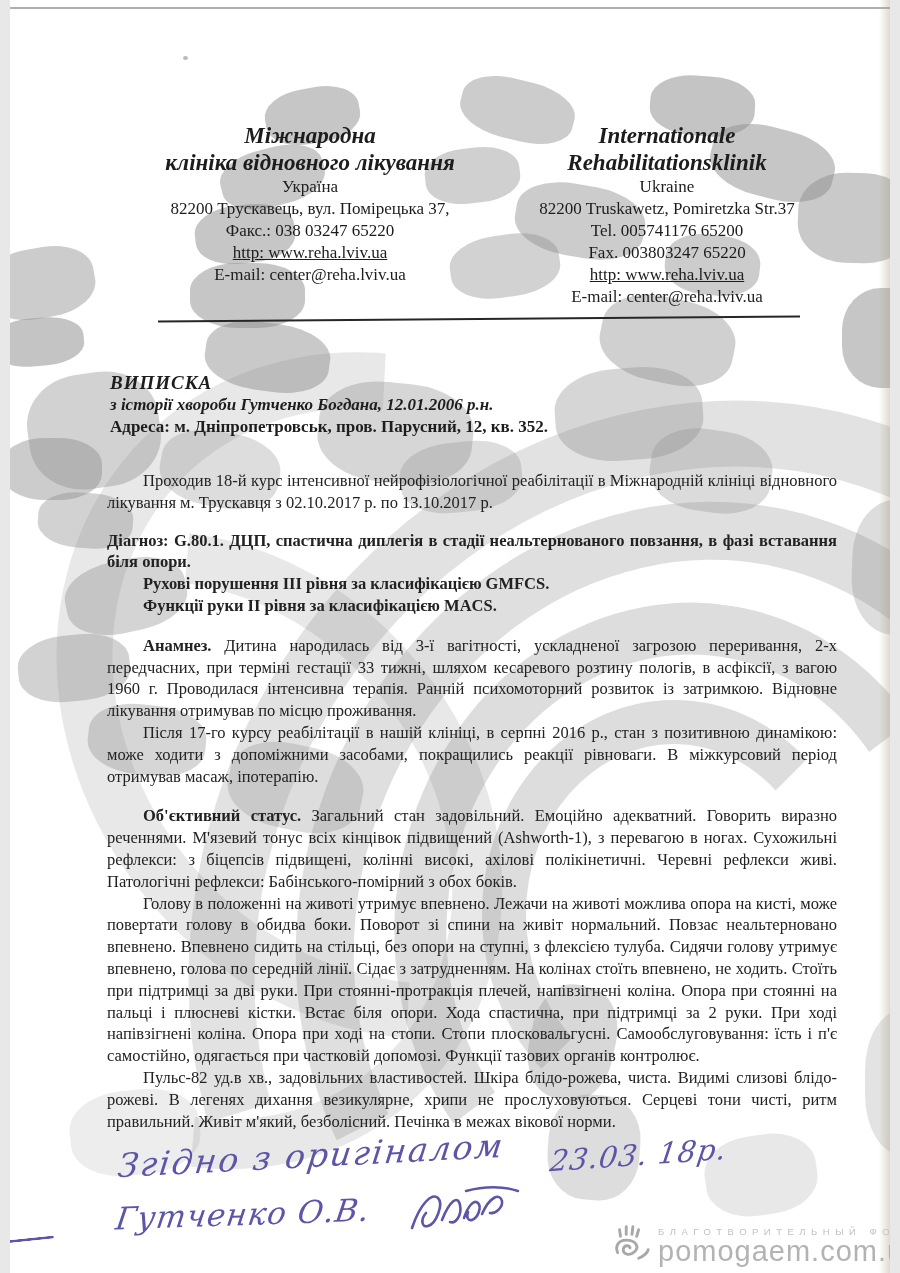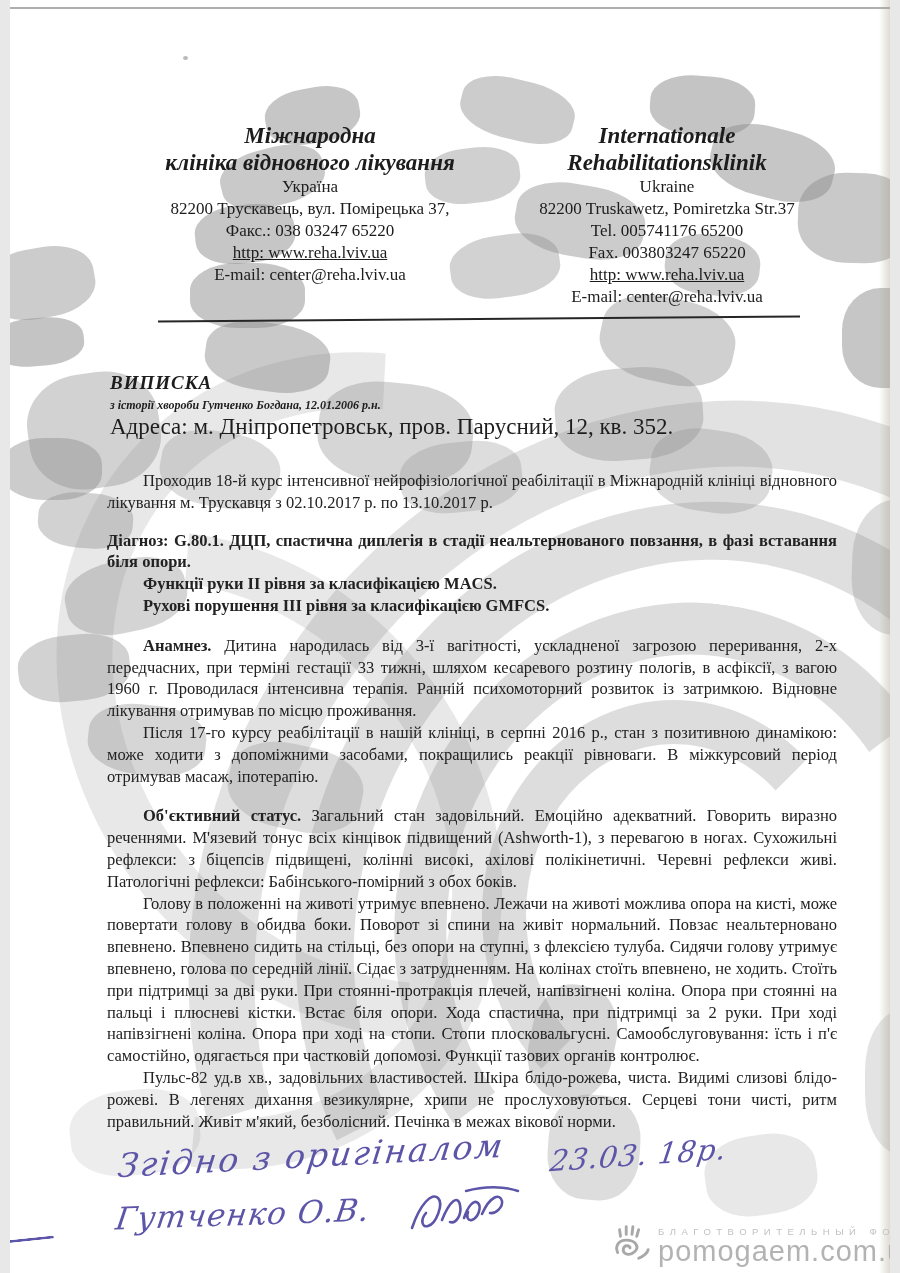--- a/index.html
+++ b/index.html
@@ -23,22 +23,22 @@
   .content{position:absolute;inset:0;z-index:1;}
   .hdr{position:absolute;text-align:center;line-height:22px;font-size:17px;color:#1c1c1c;}
   .hdr-left{left:100px;top:122px;width:400px;}
   .hdr-right{left:492px;top:122px;width:330px;}
   .hdr .big{font-size:23px;font-weight:bold;font-style:italic;line-height:27px;}
   .hdr .web{text-decoration:underline;}
   .rule{position:absolute;top:318px;left:148px;width:642px;height:0;
     border-top:2.5px solid #262626;transform:rotate(-0.45deg);}
   .title-block{position:absolute;left:100px;top:372px;width:700px;text-align:left;line-height:22px;}
   .title-block .t1{font-size:19px;font-weight:bold;font-style:italic;letter-spacing:1px;}
-  .title-block .t2{font-size:12px;font-weight:bold;font-style:italic;}
-  .title-block .t3{font-size:23px;font-weight:normal;}
+  .title-block .t2{font-size:17px;font-weight:bold;font-style:italic;}
+  .title-block .t3{font-size:17px;font-weight:bold;}
   .bodytext{position:absolute;left:97px;top:470px;width:730px;
     font-size:16.5px;line-height:21.8px;text-align:justify;color:#222;}
   .bodytext p{margin:0;text-indent:36px;}
   .bodytext .gap{margin-top:18px;font-family:Liberation Serif, serif;}
   .bodytext .lead{font-weight:bold;}
   .diag{font-weight:bold;margin-top:16px;}
   .diag p{text-indent:0;}
   .diag p.sub{text-indent:36px;text-align:left;}
   
   .hand{position:absolute;color:#5c55a8;font-family:"DejaVu Serif",serif;
@@ -136,22 +136,22 @@
     <div class="title-block">
       <div class="t1">ВИПИСКА</div>
       <div class="t2">з історії хвороби Гутченко Богдана, 12.01.2006 р.н.</div>
       <div class="t3">Адреса: м. Дніпропетровськ, пров. Парусний, 12, кв. 352.</div>
     </div>
 
     <div class="bodytext">
       <p>Проходив 18-й курс інтенсивної нейрофізіологічної реабілітації в Міжнародній клініці відновного лікування м. Трускавця з 02.10.2017 р. по 13.10.2017 р.</p>
       <div class="diag">
         <p>Діагноз: G.80.1. ДЦП, спастична диплегія в стадії неальтернованого повзання, в фазі вставання біля опори.</p>
+        <p class="sub">Рухові порушення III рівня за класифікацією GMFCS.</p>
         <p class="sub">Функції руки II рівня за класифікацією MACS.</p>
-        <p class="sub">Рухові порушення III рівня за класифікацією GMFCS.</p>
       </div>
       <p class="gap"><span class="lead">Анамнез.</span><span> Дитина народилась від 3-ї вагітності, ускладненої загрозою переривання, 2-х передчасних, при терміні гестації 33 тижні, шляхом кесаревого розтину пологів, в асфіксії, з вагою 1960 г. Проводилася інтенсивна терапія. Ранній психомоторний розвиток із затримкою. Відновне лікування отримував по місцю проживання.</span></p>
       <p>Після 17-го курсу реабілітації в нашій клініці, в серпні 2016 р., стан з позитивною динамікою: може ходити з допоміжними засобами, покращились реакції рівноваги. В міжкурсовий період отримував масаж, іпотерапію.</p>
       <p class="gap"><span class="lead">Об'єктивний статус.</span><span> Загальний стан задовільний. Емоційно адекватний. Говорить виразно реченнями. М'язевий тонус всіх кінцівок підвищений (Ashworth-1), з перевагою в ногах. Сухожильні рефлекси: з біцепсів підвищені, колінні високі, ахілові полікінетичні. Черевні рефлекси живі. Патологічні рефлекси: Бабінського-помірний з обох боків.</span></p>
       <p>Голову в положенні на животі утримує впевнено. Лежачи на животі можлива опора на кисті, може повертати голову в обидва боки. Поворот зі спини на живіт нормальний. Повзає неальтерновано впевнено. Впевнено сидить на стільці, без опори на ступні, з флексією тулуба. Сидячи голову утримує впевнено, голова по середній лінії. Сідає з затрудненням. На колінах стоїть впевнено, не ходить. Стоїть при підтримці за дві руки. При стоянні-протракція плечей, напівзігнені коліна. Опора при стоянні на пальці і плюсневі кістки. Встає біля опори. Хода спастична, при підтримці за 2 руки. При ході напівзігнені коліна. Опора при ході на стопи. Стопи плосковальгусні. Самообслуговування: їсть і п'є самостійно, одягається при частковій допомозі. Функції тазових органів контролює.</p>
       <p>Пульс-82 уд.в хв., задовільних властивостей. Шкіра блідо-рожева, чиста. Видимі слизові блідо-рожеві. В легенях дихання везикулярне, хрипи не прослуховуються. Серцеві тони чисті, ритм правильний. Живіт м'який, безболісний. Печінка в межах вікової норми.</p>
     </div>
 
     <div class="hand hw1">Згідно з оригіналом</div>
     <div class="hand hw-date">23.03. 18р.</div>

